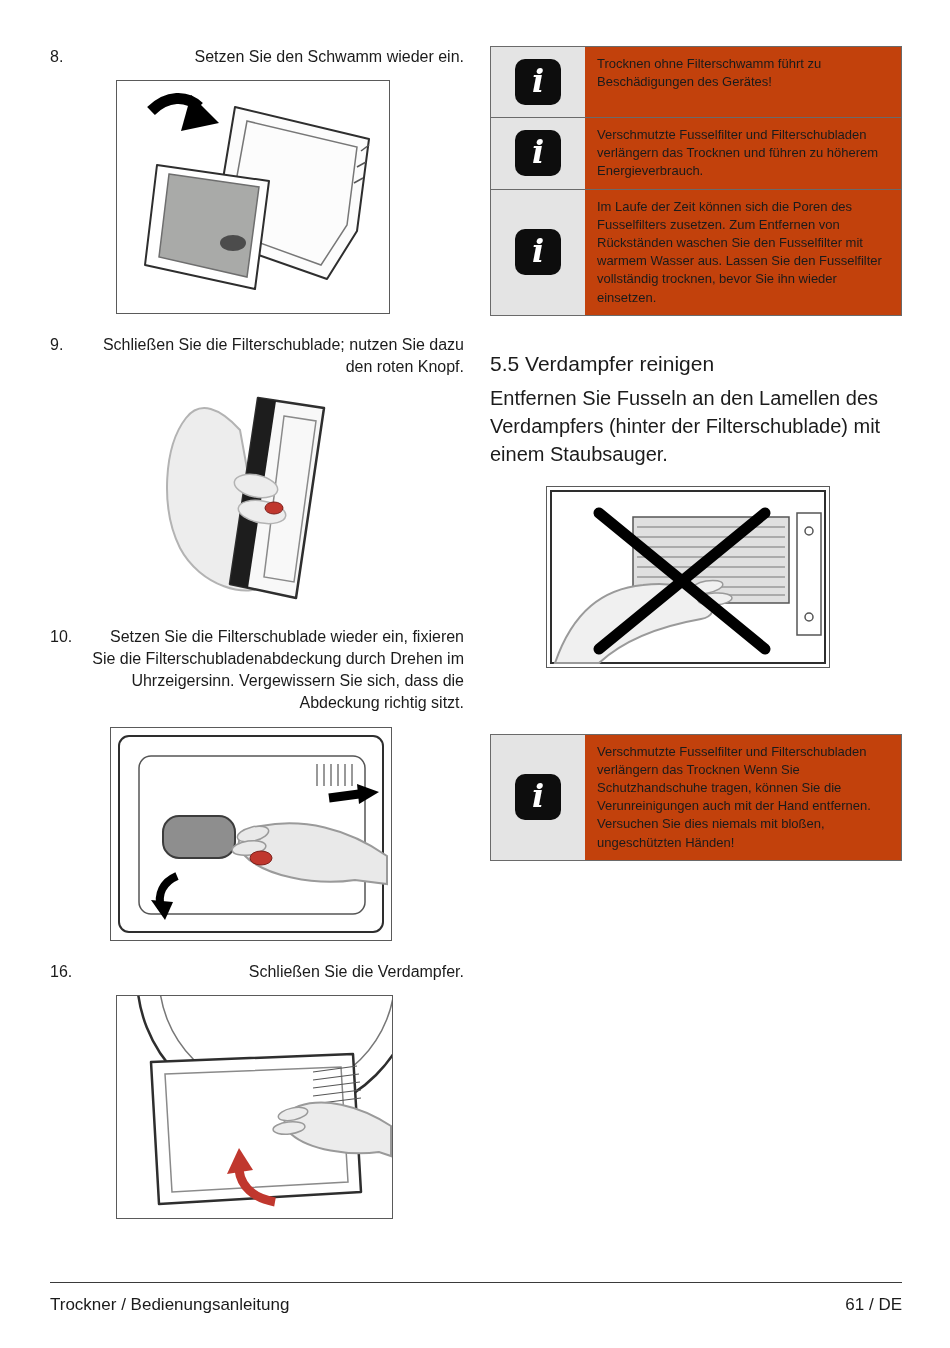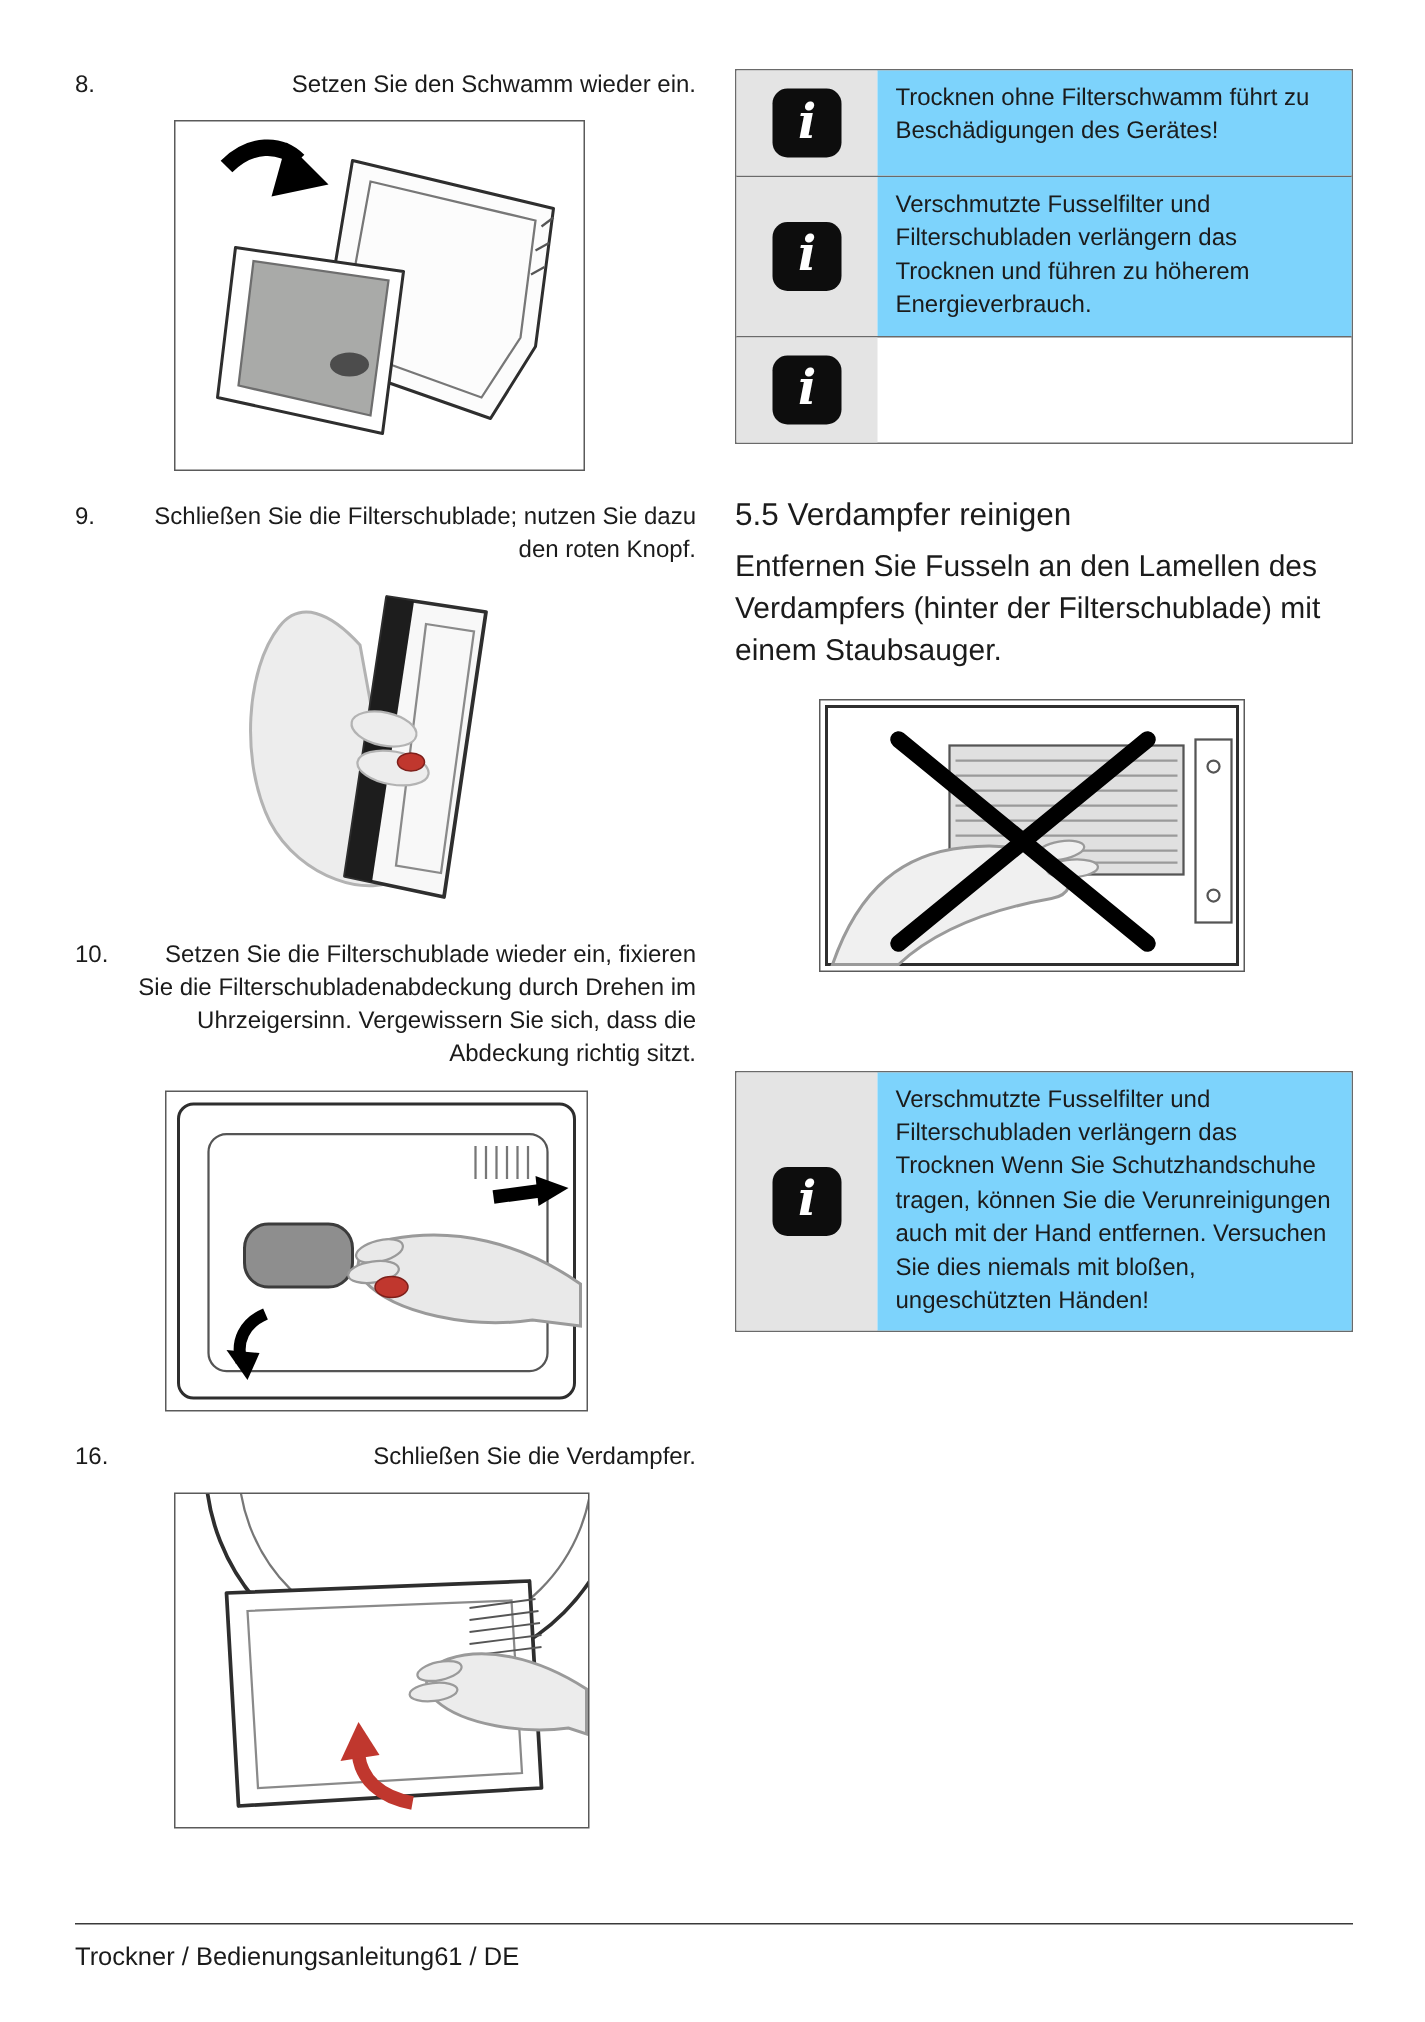--- a/index.html
+++ b/index.html
@@ -48,40 +48,40 @@
     display:flex;align-items:center;justify-content:center;
     color:#fff;
     font-family:"DejaVu Serif","Liberation Serif",serif;
     font-weight:bold;font-style:italic;
     font-size:32px;line-height:1;
     padding-bottom:3px;box-sizing:border-box;
   }
   .text-cell{
     flex:1;
     padding:8px 10px 8px 12px;
-    font-size:16px;line-height:1.4;
-    background:#7dd3fc;
+    font-size:13px;line-height:1.4;
+    background:#c2410c;
   }
 
   
   .section-heading{
     font-size:21px;font-weight:normal;
     margin:36px 0 8px 0;
   }
   .section-body{font-size:20px;line-height:1.4;margin:0 0 18px 0;}
 
   .fig-right{margin:8px 0 0 56px;border:1px solid #5a5a5a;}
   .warning-gap{margin-top:66px;}
 
   
   .footer{
     position:absolute;left:50px;right:48px;top:1282px;
     border-top:1.5px solid #3a3a3a;
     padding-top:12px;
-    display:flex;
+    display:flex;justify-content:space-between;
     font-size:17px;
   }
 </style>
 </head>
 <body>
 
 <div class="page">
 
   <div class="col-left">
 
@@ -210,20 +210,21 @@
       <div class="info-row">
         <div class="icon-cell">
           <div class="info-icon">i</div>
         </div>
         <div class="text-cell">Verschmutzte Fusselfilter und Filterschubladen verlängern das Trocknen und führen zu höherem Energieverbrauch.</div>
       </div>
       <div class="info-row">
         <div class="icon-cell">
           <div class="info-icon">i</div>
         </div>
+        <div class="text-cell">Im Laufe der Zeit können sich die Poren des Fusselfilters zusetzen. Zum Entfernen von Rückständen waschen Sie den Fusselfilter mit warmem Wasser aus. Lassen Sie den Fusselfilter vollständig trocknen, bevor Sie ihn wieder einsetzen.</div>
       </div>
     </div>
 
     <div class="section-heading">5.5 Verdampfer reinigen</div>
     <div class="section-body">Entfernen Sie Fusseln an den Lamellen des Verdampfers (hinter der Filterschublade) mit einem Staubsauger.</div>
 
     <div class="figure fig-right" style="width:282px;height:180px;margin-left:56px;margin-bottom:0;">
       <svg viewBox="0 0 282 180" width="282" height="180">
         <rect x="4" y="4" width="274" height="172" fill="#fff" stroke="#2e2e2e" stroke-width="2"></rect>
 

